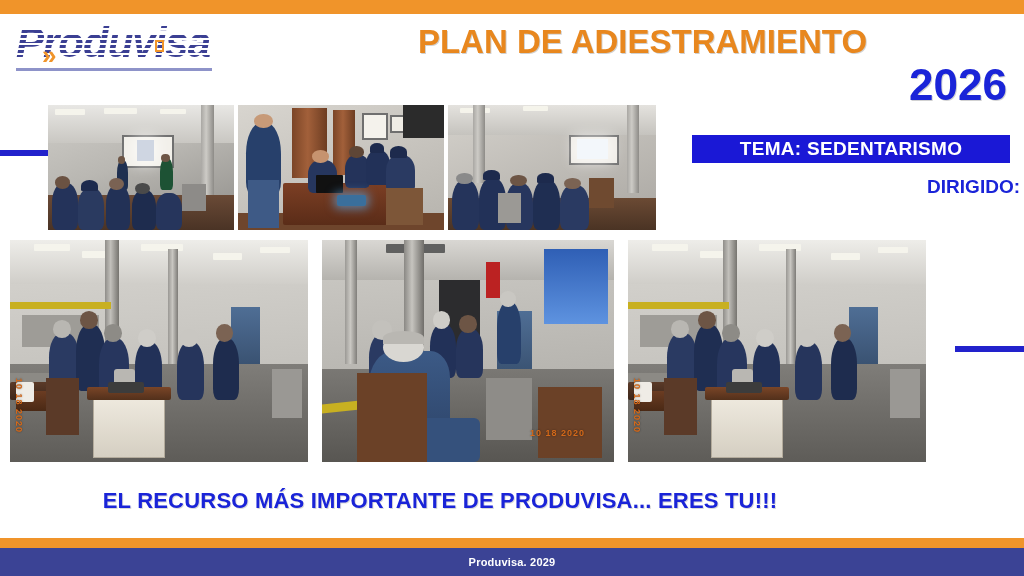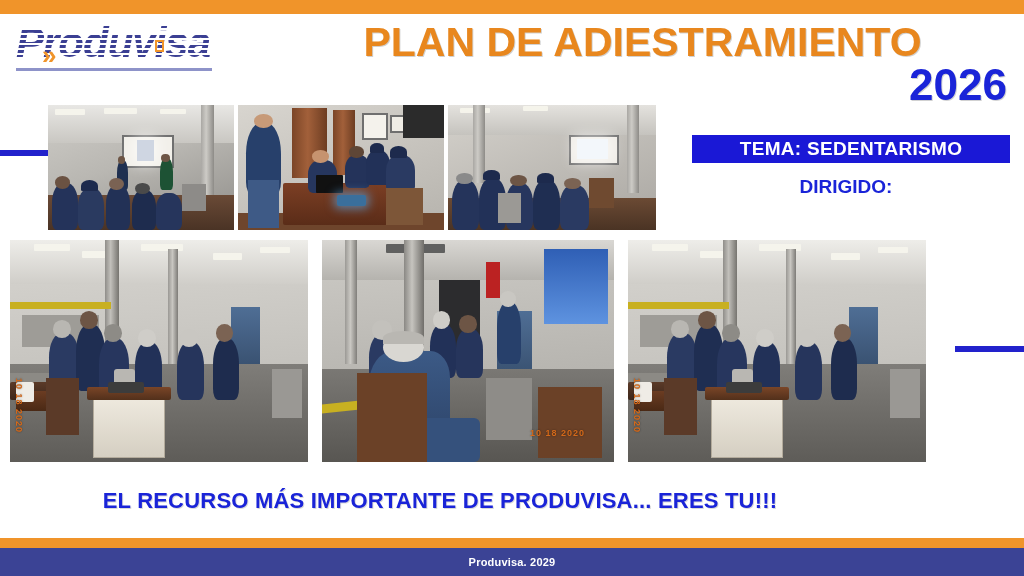--- a/index.html
+++ b/index.html
@@ -66,21 +66,21 @@
     z-index:3;
   }
   .logo-dot{
     position:absolute; left:139px; top:20px; width:9px; height:12px;
     border:2px solid #F0942A; z-index:3;
   }
 
   .title{
     position:absolute; left:270px; top:20px; width:745px;
     text-align:center;
-    font-size:41px; font-weight:bold; color:#E8871E;
+    font-size:33px; font-weight:bold; color:#E8871E;
     letter-spacing:0px; line-height:44px;
     text-shadow:1px 1px 0 rgba(0,0,0,.18);
     white-space:nowrap;
   }
   .year{
     position:absolute; left:270px; top:62px; width:745px;
     text-align:right; padding-right:8px;
     font-size:44px; font-weight:bold; color:#1A24D8;
     line-height:46px;
     text-shadow:1px 1px 0 rgba(0,0,0,.18);
@@ -91,21 +91,21 @@
     position:absolute; left:692px; top:135px; width:318px; height:28px;
     background:#1A18D6;
     display:flex; align-items:center; justify-content:center;
   }
   .tema-text{
     color:#ffffff; font-size:19px; font-weight:bold; letter-spacing:.3px;
     white-space:nowrap;
   }
   .dirigido{
     position:absolute; left:672px; top:175px; width:348px;
-    text-align:center; color:#1A24D8;
+    text-align:right; color:#1A24D8;
     font-size:19px; font-weight:bold; line-height:24px;
     white-space:nowrap;
   }
 
   
   .photo{
     position:absolute; overflow:hidden; background:#6e6e6e;
   }
   .ph-inner{ position:absolute; inset:0; }
 

